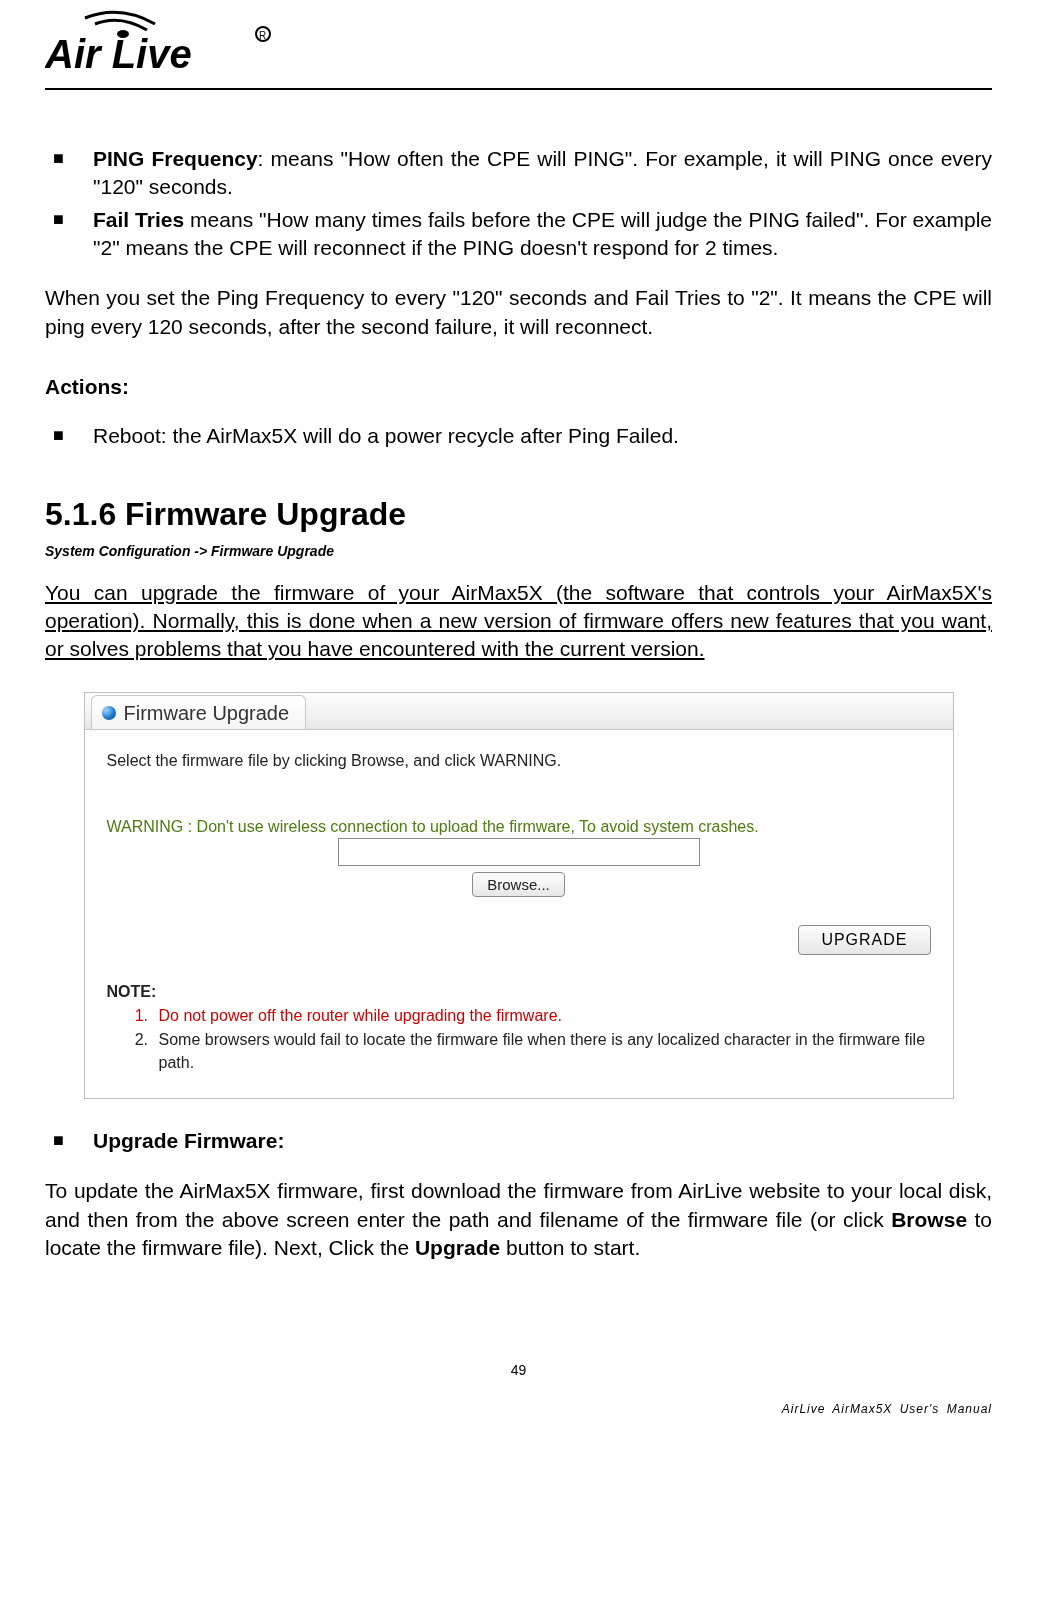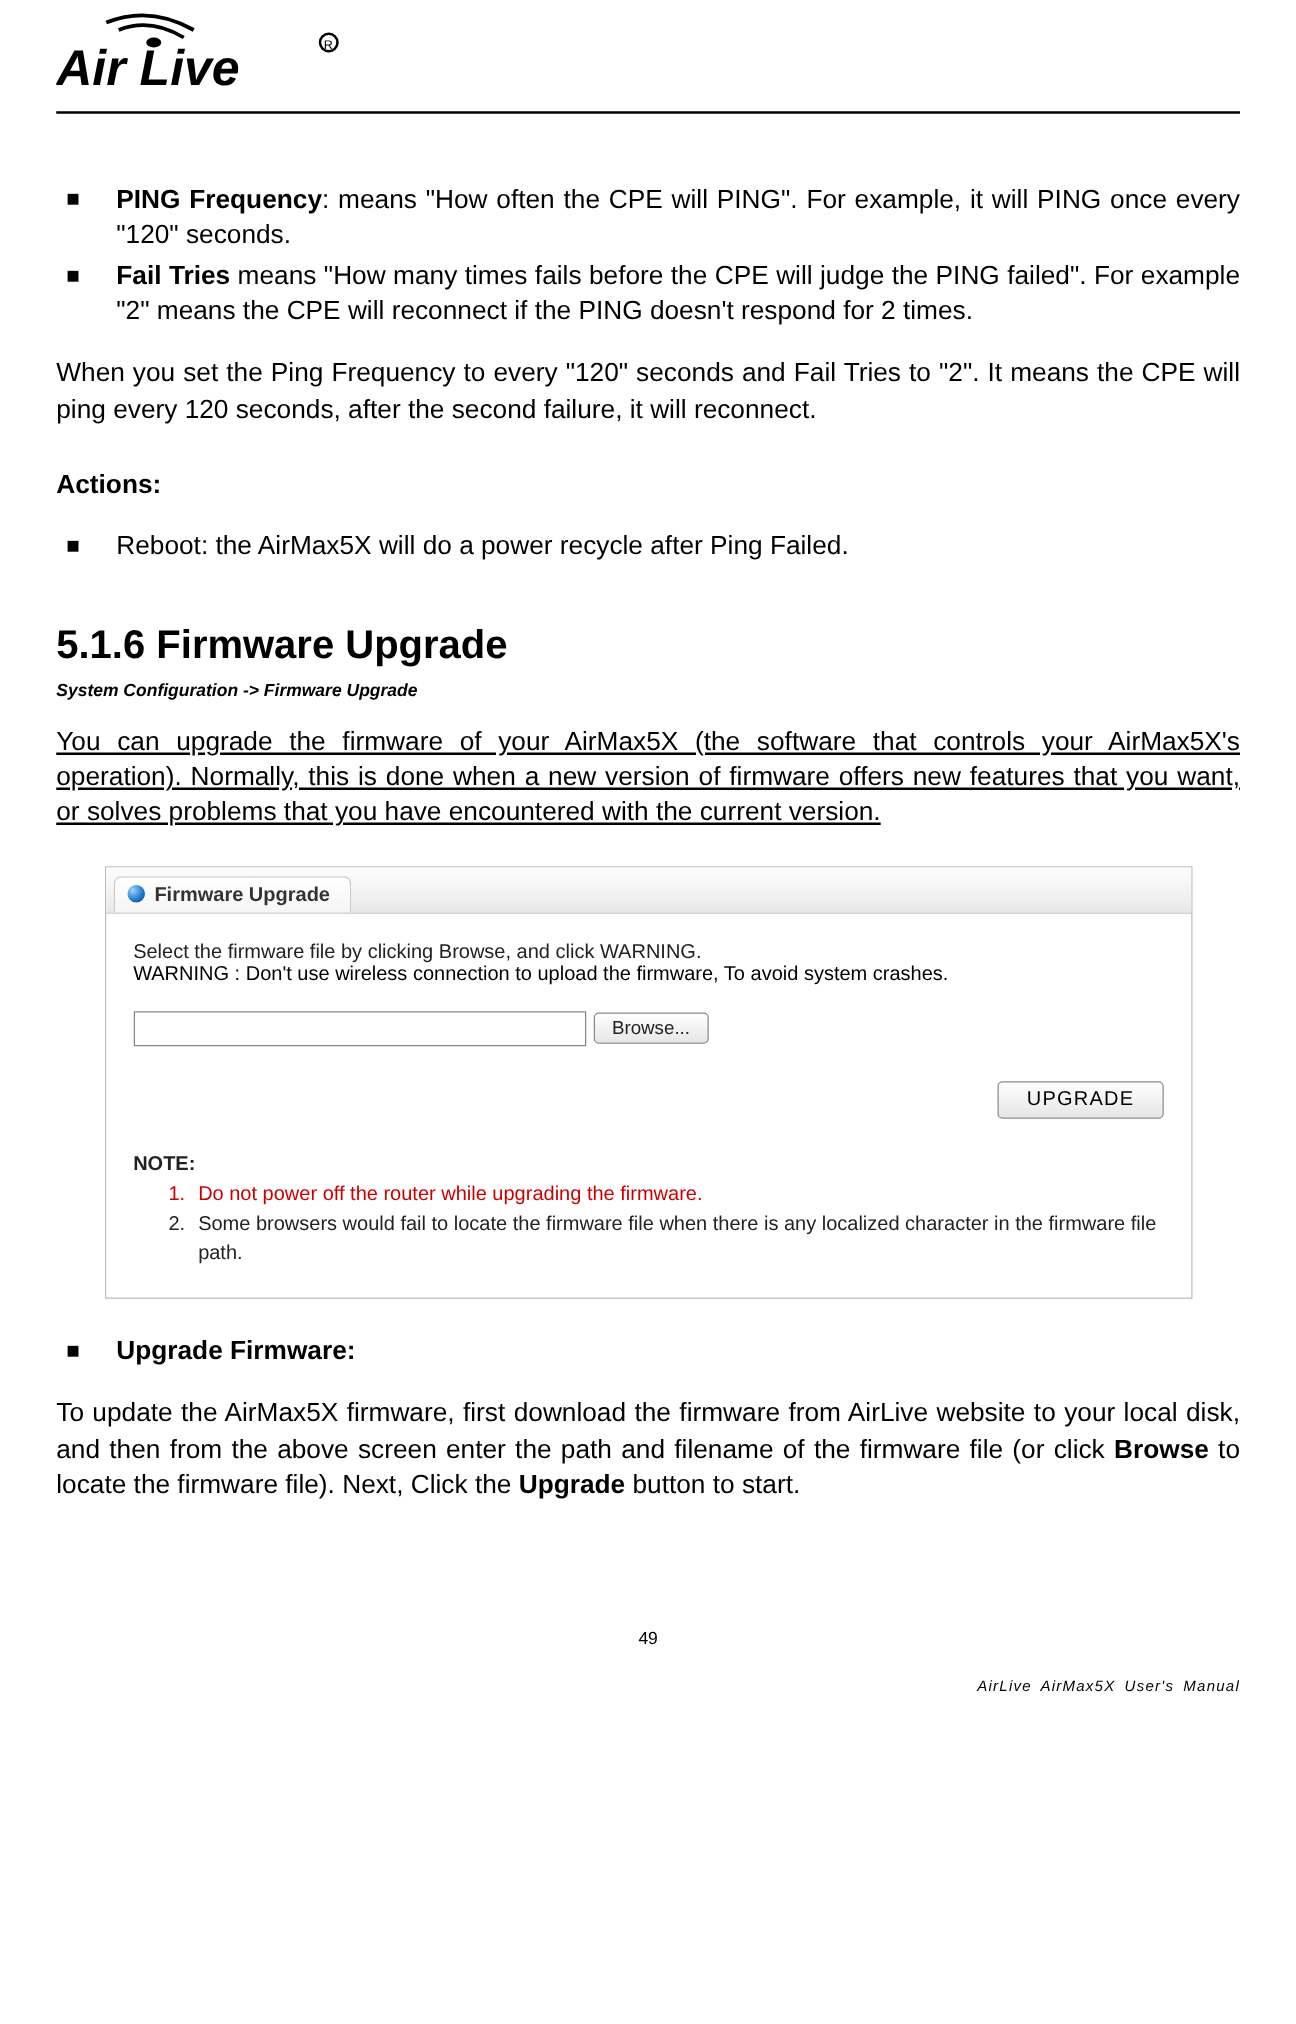--- a/index.html
+++ b/index.html
@@ -90,42 +90,42 @@
     align-items: flex-end;
   }
   .tab {
     margin-left: 6px;
     border: 1px solid #c9c9c9;
     border-bottom: none;
     border-radius: 6px 6px 0 0;
     background: linear-gradient(#fff,#f5f5f5);
     padding: 6px 16px 4px 10px;
     display: flex;
-    align-items: flex-start;
+    align-items: center;
     gap: 8px;
-    font-size: 16px;
+    font-size: 20px;
     color: #333;
-    font-weight: bold;
   }
   .tab-dot {
     width: 14px; height:14px; border-radius:50%;
     background: radial-gradient(circle at 30% 30%, #9fd4ff, #1a74c7 60%, #0a4d8c);
   }
   .ss-body {
     padding: 22px 22px 22px 22px;
     font-family: Tahoma, Arial, sans-serif;
     font-size: 16px;
     color: #222;
   }
-  .warn { color: #000000; }
+  .warn { color: #4d7c0f; margin-top: 48px; }
   .file-row {
-    margin: 20px 0 28px 0;
+    margin: 2px 0 28px 0;
     display: flex;
     align-items: center;
     gap: 6px;
+    flex-direction: column;
   }
   .file-input {
     width: 360px;
     height: 26px;
     border: 1px solid #888;
     background: #fff;
   }
   .win-btn {
     font-family: Tahoma, Arial, sans-serif;
     font-size: 15px;

